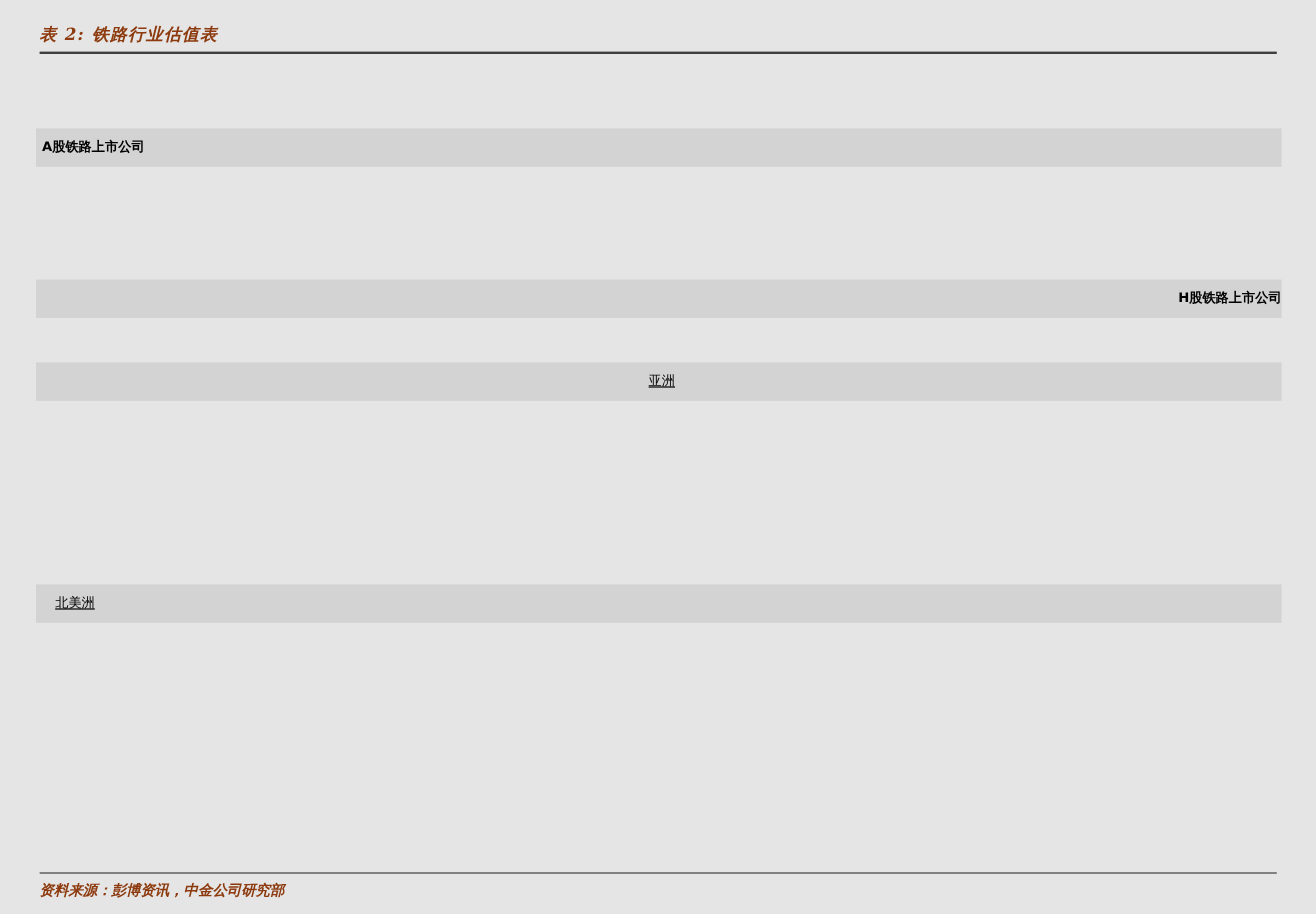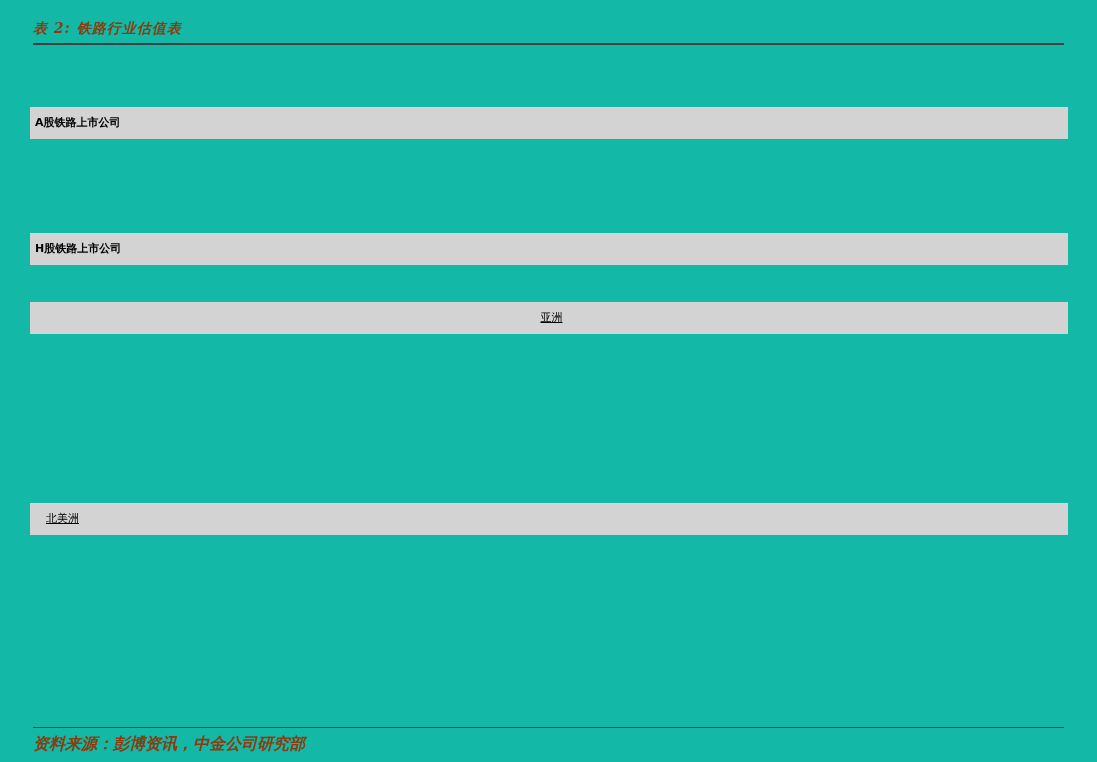--- a/index.html
+++ b/index.html
@@ -4,21 +4,21 @@
 <style>
   html, body {
     margin: 0;
     padding: 0;
     background: #ffffff;
   }
   .page {
     position: relative;
     width: 1097px;
     height: 762px;
-    background: #14b8a6;
+    background: #e5e5e5;
     overflow: hidden;
     font-family: "DejaVu Sans", "Liberation Sans", sans-serif;
   }
   .doc-title {
     position: absolute;
     left: 33px;
     top: 20px;
     font-family: "DejaVu Serif", "Liberation Serif", serif;
     font-style: italic;
     font-weight: bold;
@@ -44,42 +44,42 @@
     display: flex;
     align-items: center;
     box-sizing: border-box;
     padding-left: 5px;
     font-size: 11px;
     line-height: 16px;
     color: #000000;
     white-space: nowrap;
   }
   .bar-a-share        { top: 107px; }
-  .bar-h-share        { top: 233px; }
+  .bar-h-share        { top: 233px; justify-content: flex-end; }
   .bar-international  { top: 277px; }
   .bar-asia           { top: 302px; justify-content: center; }
-  .bar-north-america  { top: 503px; padding-left: 16px; }
+  .bar-north-america  { top: 487px; padding-left: 16px; }
   .label-bold { font-weight: bold; }
   .label-underline { text-decoration: underline; }
   .footer-rule {
     position: absolute;
     left: 33px;
     top: 727px;
     width: 1031px;
     height: 0;
     border-top: 1.5px solid #3f3f3f;
   }
   .source-text {
     position: absolute;
     left: 33px;
     top: 734px;
     font-family: "DejaVu Serif", "Liberation Serif", serif;
     font-style: italic;
     font-weight: bold;
-    font-size: 16px;
+    font-size: 12px;
     color: #8C3A0E;
     white-space: nowrap;
   }
 </style>
 </head>
 <body>
 
 <div class="page">
 
   <div class="doc-title">表 2:  铁路行业估值表</div>

